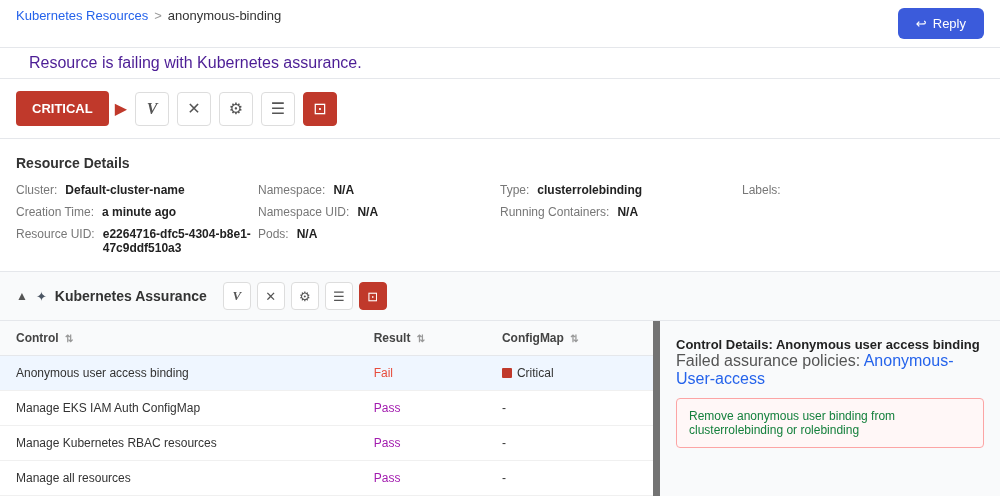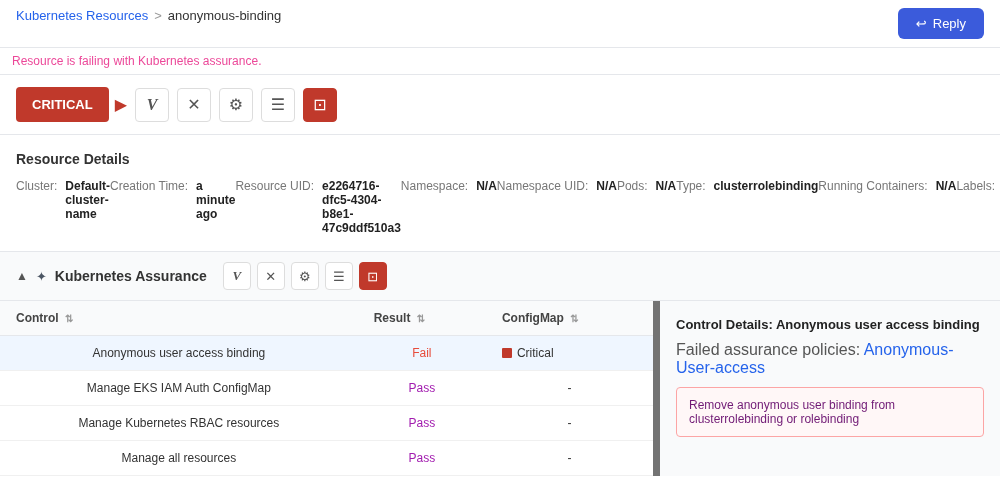--- a/index.html
+++ b/index.html
@@ -14,21 +14,21 @@
     .breadcrumb-link { color: #2563eb; cursor: pointer; }
     .breadcrumb-sep { color: #999; }
     .breadcrumb-current { color: #333; font-weight: 500; }
     .reply-btn {
       display: flex; align-items: center; gap: 6px;
       background: #3b5bdb; color: #fff; border: none; border-radius: 6px;
       padding: 8px 18px; cursor: pointer; font-size: 13px;
     }
 
     .subtitle-bar {
-      padding: 6px 12px; font-size: 12px; color: #ec4899;
+      padding: 6px 29px; font-size: 16px; color: #4c1d95;
       border-bottom: 1px solid #e5e7eb;
     }
 
     .severity-bar {
       padding: 12px 16px; border-bottom: 1px solid #e5e7eb;
       display: flex; align-items: center; gap: 8px;
     }
     .critical-badge {
       background: #c0392b; color: #fff; font-weight: 700;
       font-size: 13px; padding: 10px 16px; border-radius: 4px;
@@ -44,21 +44,21 @@
     }
     .icon-btn.red { background: #c0392b; border-color: #c0392b; color: #fff; }
 
     .resource-details {
       padding: 16px; border-bottom: 1px solid #e5e7eb;
     }
     .resource-details h3 { font-size: 14px; font-weight: 600; margin-bottom: 12px; }
     .details-grid {
       display: grid; grid-template-columns: 1fr 1fr 1fr 1fr; gap: 0;
     }
-    .detail-col { display: flex; flex-direction: row; }
+    .detail-col { display: flex; flex-direction: column; gap: 8px; }
     .detail-label { color: #777; font-size: 12px; }
     .detail-value { font-weight: 600; font-size: 12px; color: #222; }
     .detail-row-inline { display: flex; gap: 8px; align-items: flex-start; }
     .detail-row-inline .detail-label { white-space: nowrap; }
 
     .assurance-section { padding: 0; }
     .assurance-header {
       display: flex; align-items: center; gap: 8px;
       padding: 10px 16px; border-bottom: 1px solid #e5e7eb;
       background: #f9fafb;
@@ -71,36 +71,36 @@
     }
     .table-left { flex: 1; border-right: 7px solid #737373; }
     .table-right { width: 340px; padding: 16px; background: #f9fafb; }
 
     .controls-table { width: 100%; border-collapse: collapse; }
     .controls-table th {
       text-align: left; padding: 10px 16px; font-size: 12px; font-weight: 600;
       border-bottom: 1px solid #e5e7eb; color: #444; background: #f9fafb;
     }
     .controls-table td {
-      padding: 10px 16px; font-size: 12px; border-bottom: 1px solid #f0f0f0; text-align: center;
+      padding: 10px 16px; font-size: 12px; border-bottom: 1px solid #f0f0f0;
     }
     .controls-table tr.selected { background: #eff6ff; }
     .sort-icon { color: #999; font-size: 10px; margin-left: 3px; }
 
     .result-fail { color: #e74c3c; }
     .result-pass { color: #a21caf; }
     .severity-critical { display: flex; align-items: center; gap: 5px; }
     .severity-dot { width: 10px; height: 10px; border-radius: 1px; background: #c0392b; }
 
-    .panel-title { font-size: 13px; font-weight: 600; margin-bottom: 9px; color: #222; }
+    .panel-title { font-size: 13px; font-weight: 600; margin-bottom: 0; color: #222; }
     .panel-subtitle { font-size: 16px; color: #555; margin-bottom: 10px; }
     .panel-link { color: #2563eb; cursor: pointer; }
     .panel-box {
       border: 1px solid #fca5a5; border-radius: 4px; padding: 10px 12px;
-      background: #fff7f7; font-size: 12px; color: #701a75;
+      background: #fff7f7; font-size: 12px; color: #15803d;
     }
   </style>
 </head>
 <body>
 
 <div class="top-bar">
   <div class="breadcrumb">
     <span class="breadcrumb-link">Kubernetes Resources</span>
     <span class="breadcrumb-sep">&gt;</span>
     <span class="breadcrumb-current">anonymous-binding</span>

